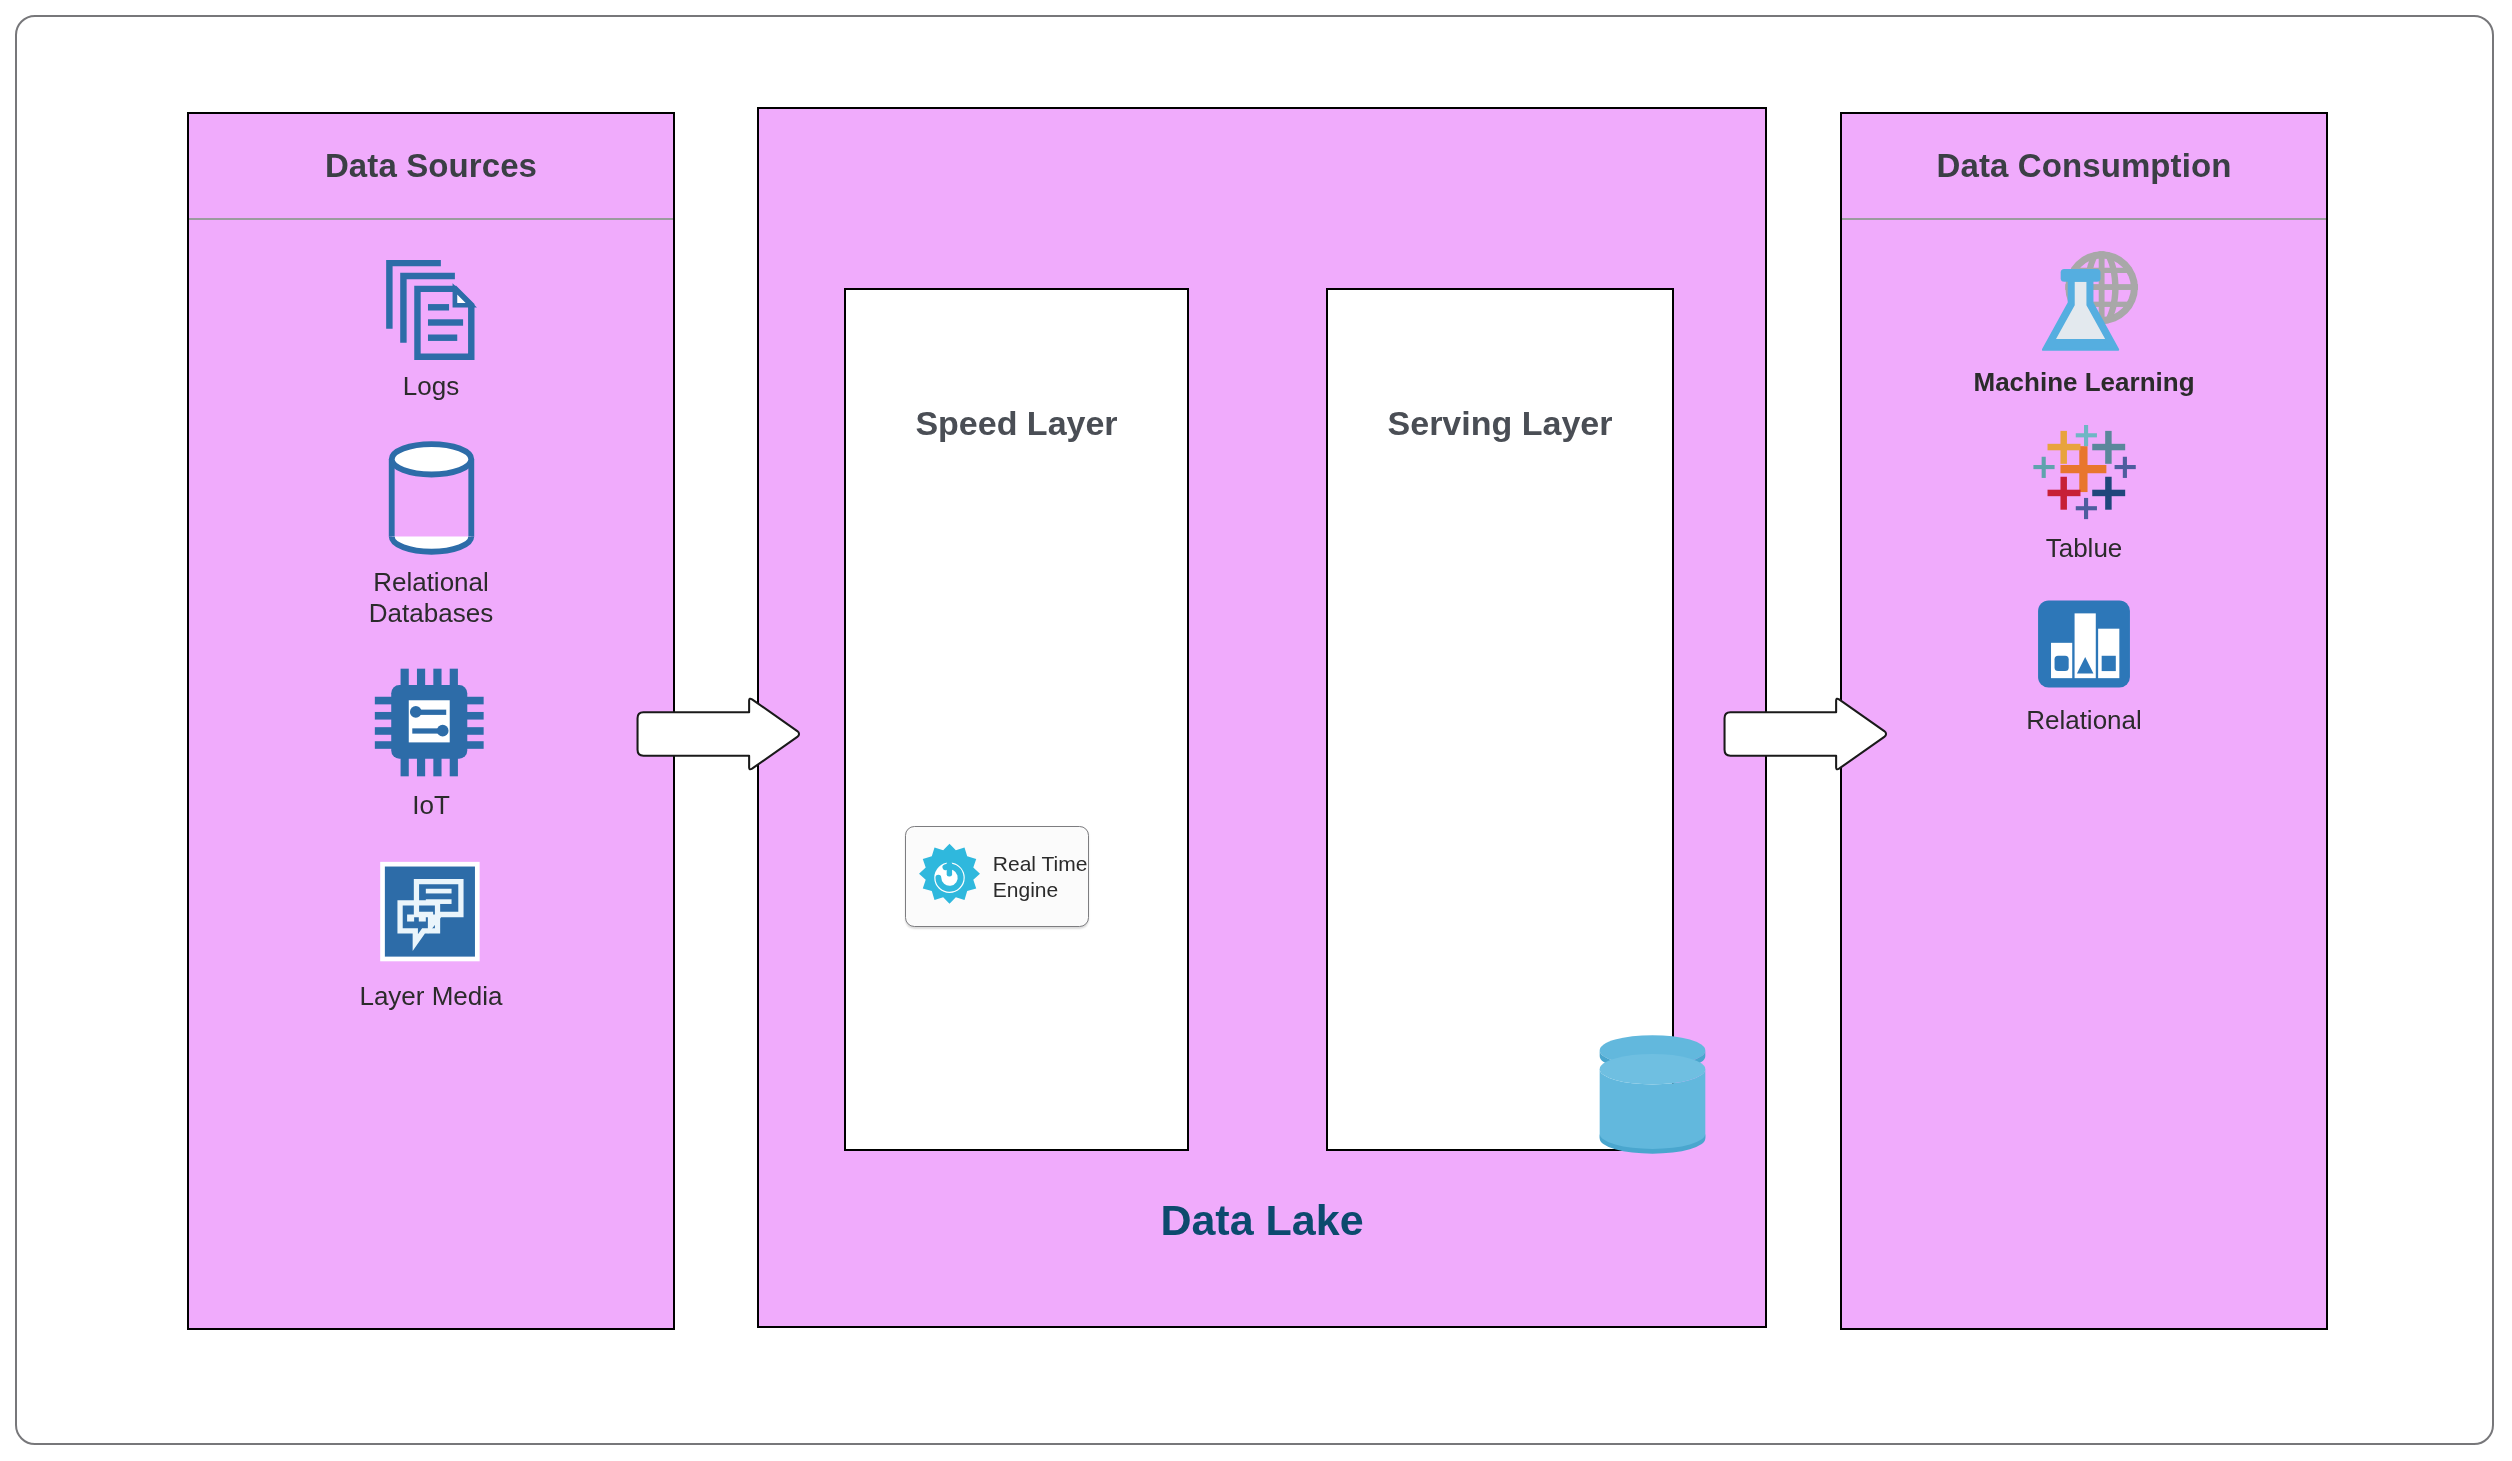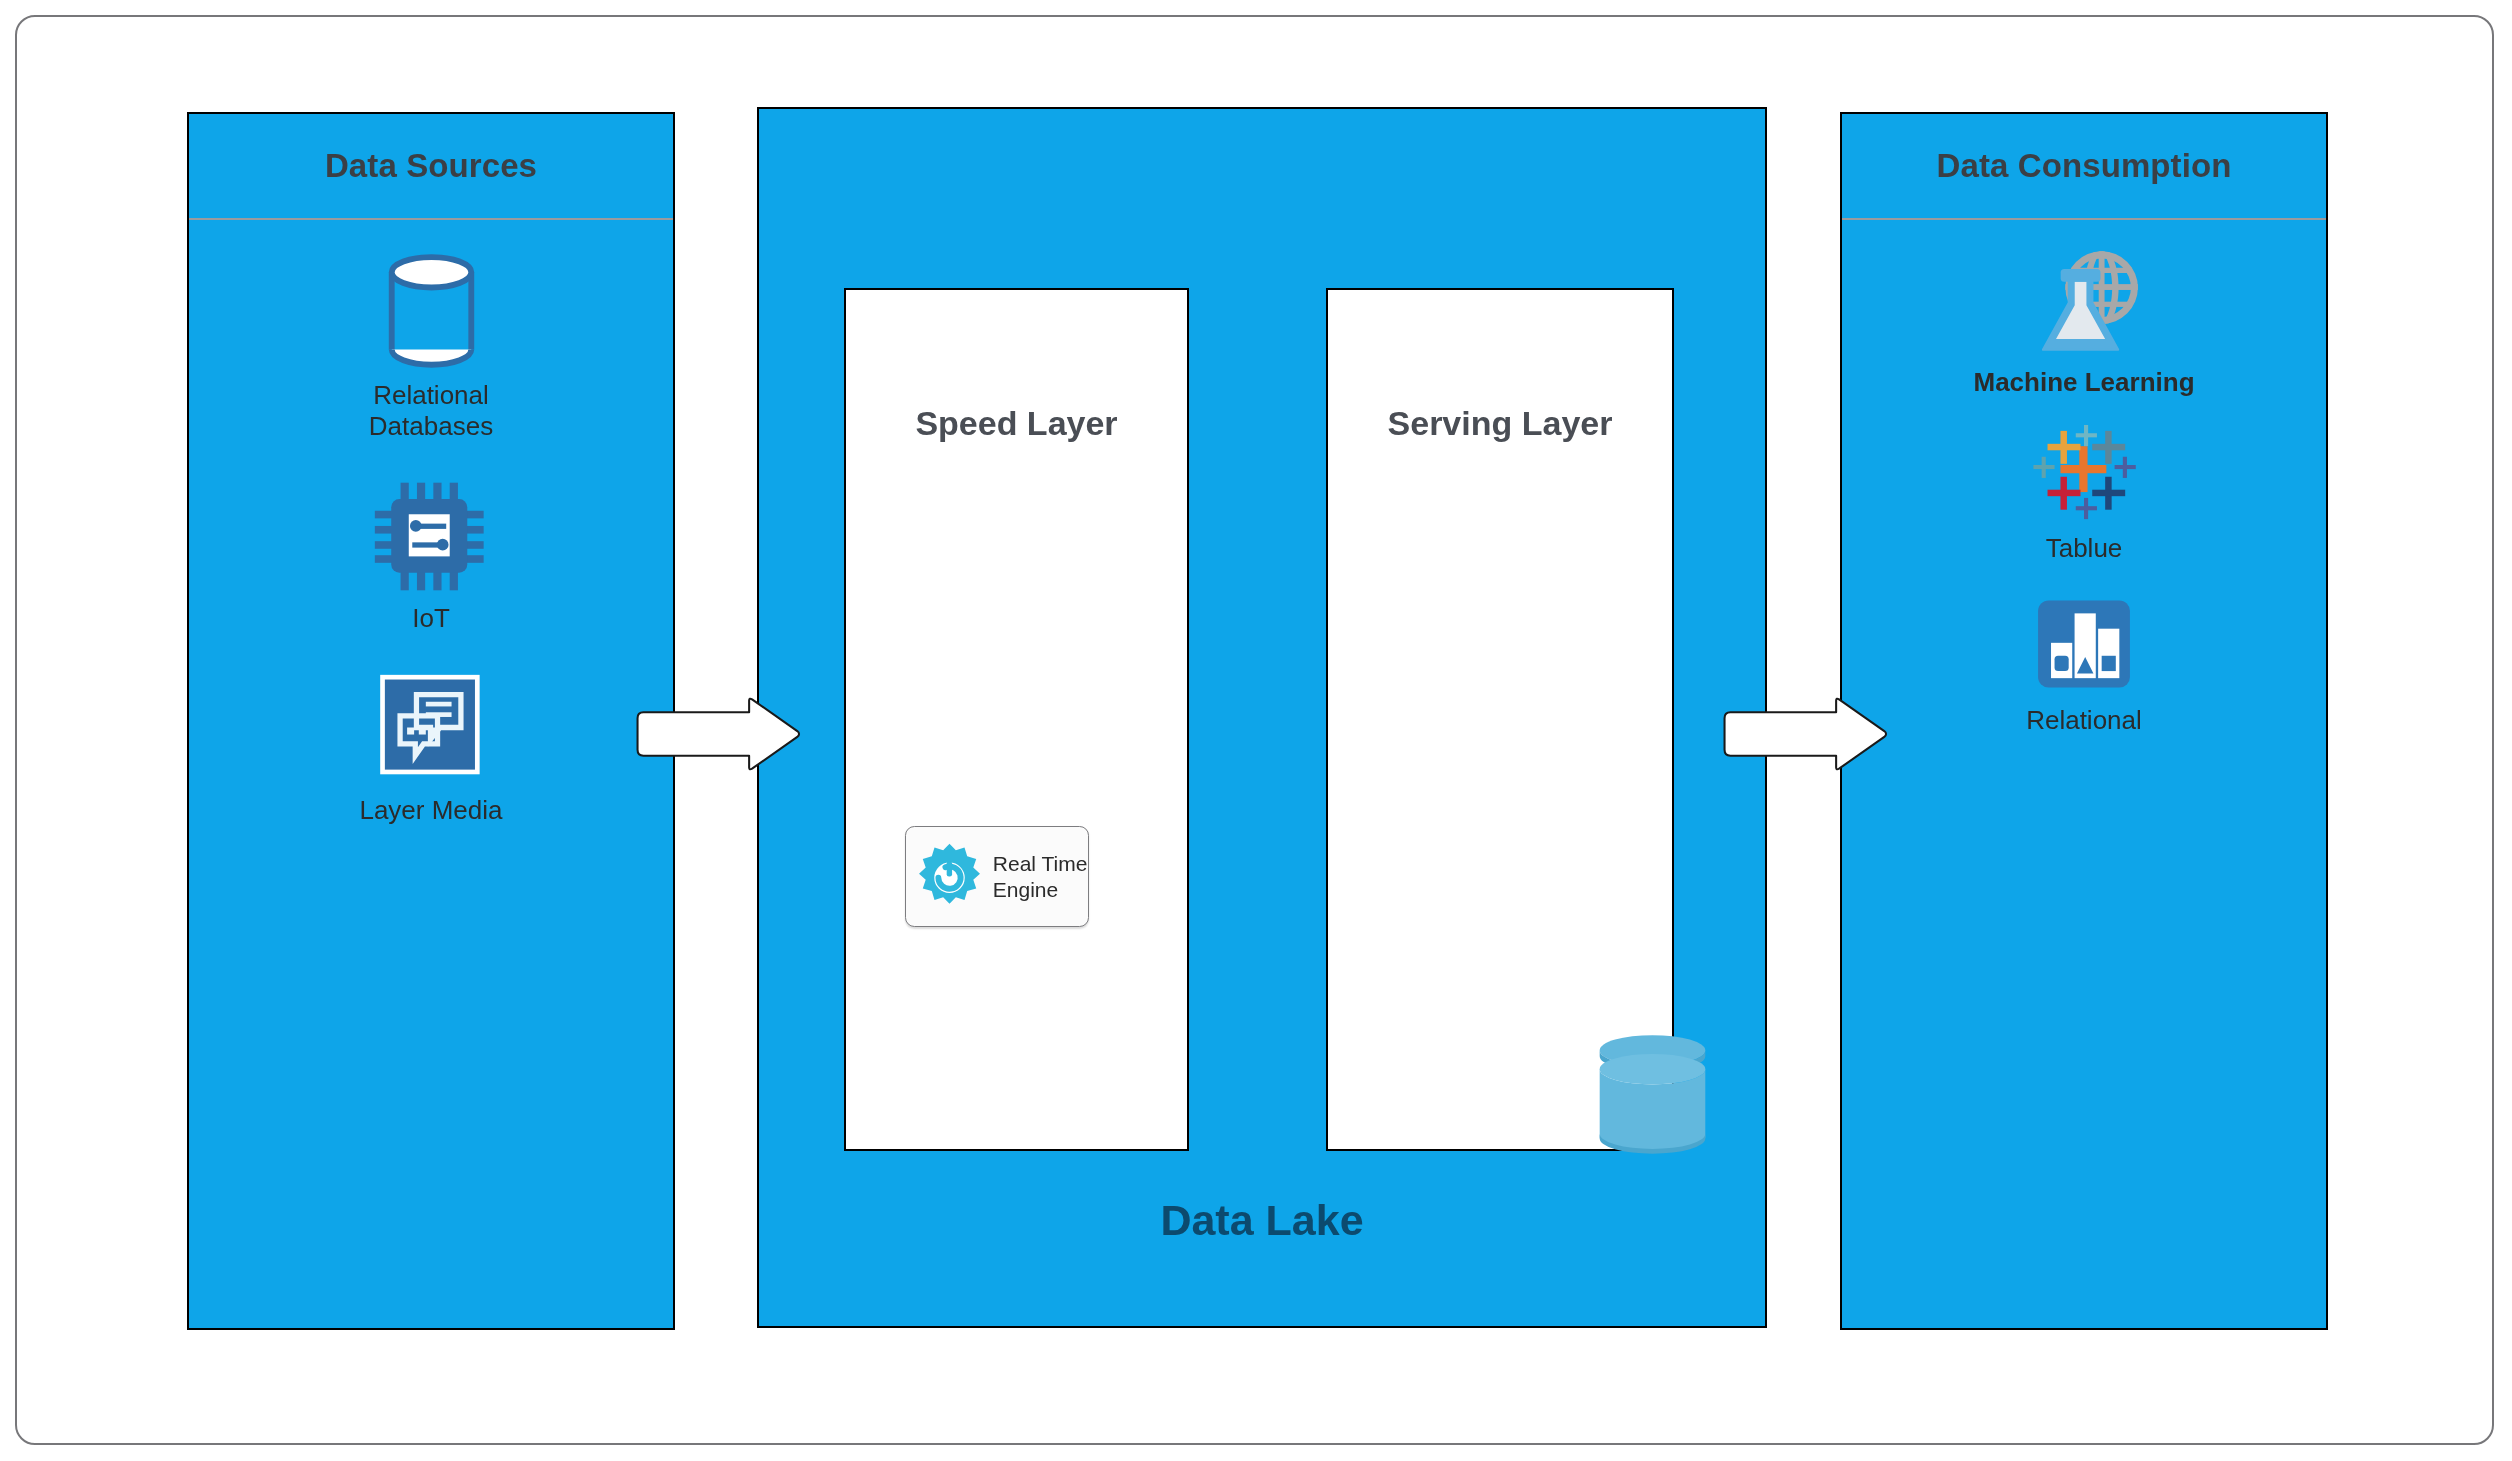--- a/index.html
+++ b/index.html
@@ -24,21 +24,21 @@
     border-radius:20px;
     box-sizing:border-box;
     background:#ffffff;
   }
 
   
   .panel{
     position:absolute;
     box-sizing:border-box;
     border:2.9px solid #000000;
-    background:#0ea5e9;
+    background:#f0abfc;
   }
   #panel-sources{ left:187px; top:112px; width:488px; height:1218px; }
   #panel-lake   { left:757px; top:107px; width:1010px; height:1221px;padding-left:44px; }
   #panel-consume{ left:1840px; top:112px; width:488px; height:1218px; }
 
   .panel-header{
     position:absolute;
     left:0; right:0; top:0;
     height:106px;
     display:flex;
@@ -176,20 +176,38 @@
 
   <div id="page-frame"></div>
 
   <div class="panel" id="panel-sources">
     <div class="panel-header">
       <span class="panel-header-text">Data Sources</span>
     </div>
 
     <div class="items">
 
+      <div class="item">
+        <div class="icon-slot">
+          <svg width="117" height="112" viewBox="0 0 100 95">
+            <g fill="none" stroke="#2d6ca8" stroke-width="5.5" stroke-linejoin="miter">
+              <polyline points="14,66 14,10 58,10"></polyline>
+              <polyline points="26,78 26,21 70,21"></polyline>
+              <path d="M38,32 L70,32 L84,46 L84,90 L38,90 Z"></path>
+            </g>
+            <g fill="#2d6ca8">
+              <rect x="47" y="45" width="18" height="5.5"></rect>
+              <rect x="47" y="58" width="30" height="5.5"></rect>
+              <rect x="47" y="71" width="25" height="5.5"></rect>
+            </g>
+            <path d="M70,32 L84,46 L70,46 Z" fill="#ffffff" stroke="#2d6ca8" stroke-width="4"></path>
+          </svg>
+        </div>
+        <div class="caption">Logs</div>
+      </div>
 
       <div class="item">
         <div class="icon-slot">
           <svg width="117" height="121" viewBox="0 0 100 103">
             <g fill="#ffffff" stroke="#2d6ca8" stroke-width="5">
               <path d="M16,18 L16,84"></path>
               <path d="M84,18 L84,84"></path>
               <ellipse cx="50" cy="18" rx="34" ry="13"></ellipse>
               <path d="M16,84 A34 13 0 0 0 84 84"></path>
             </g>

